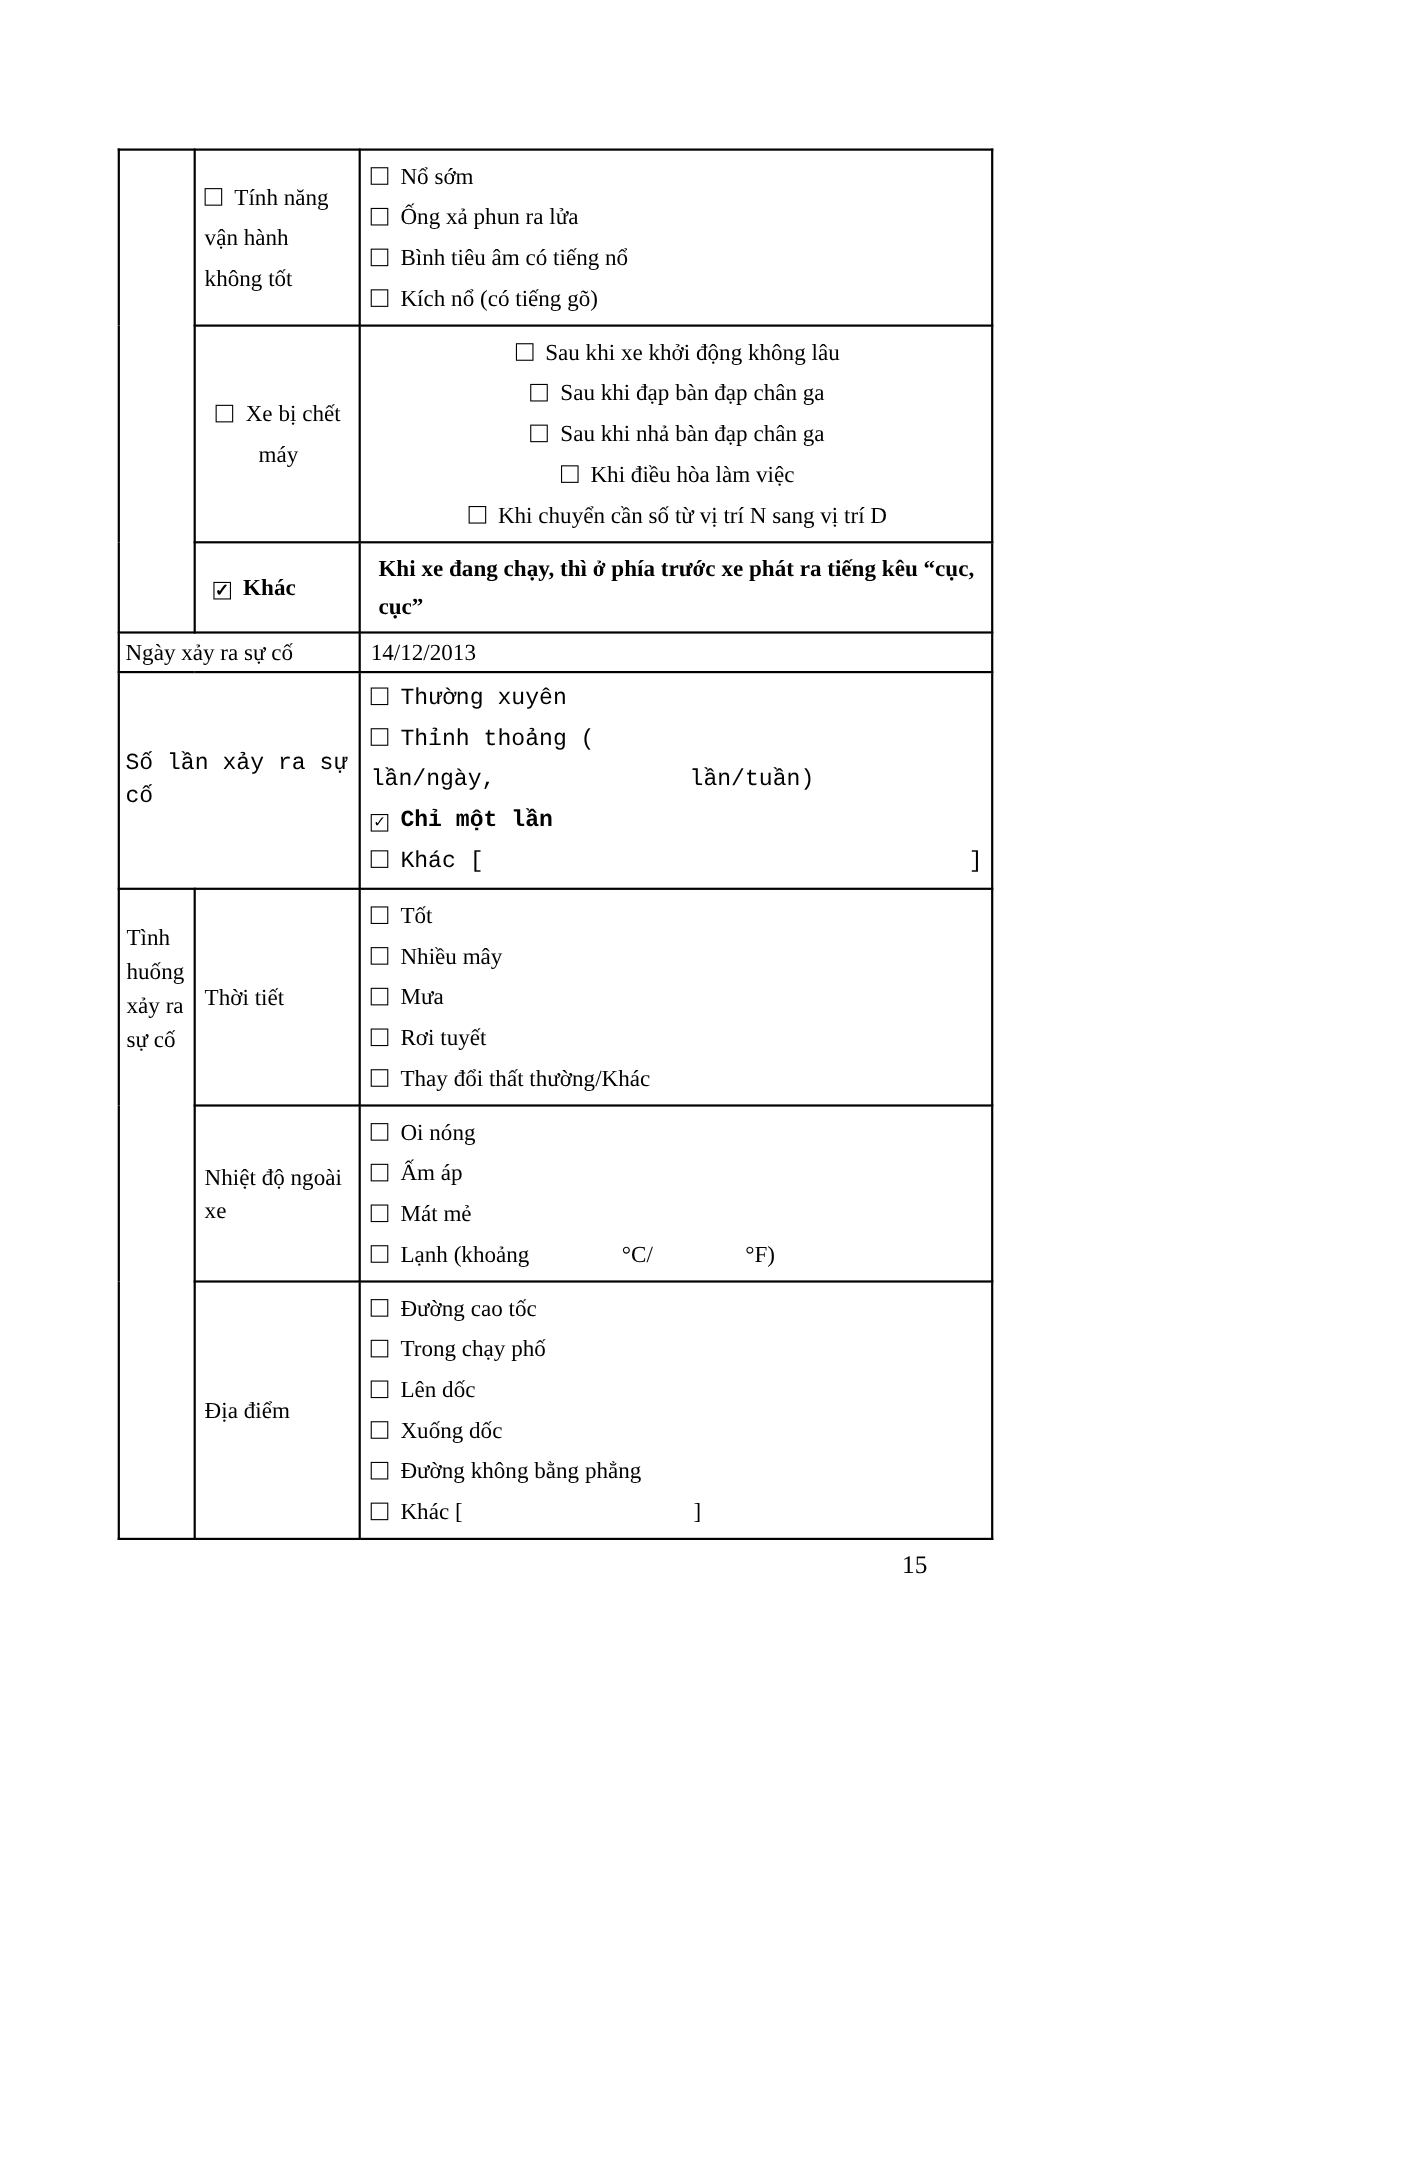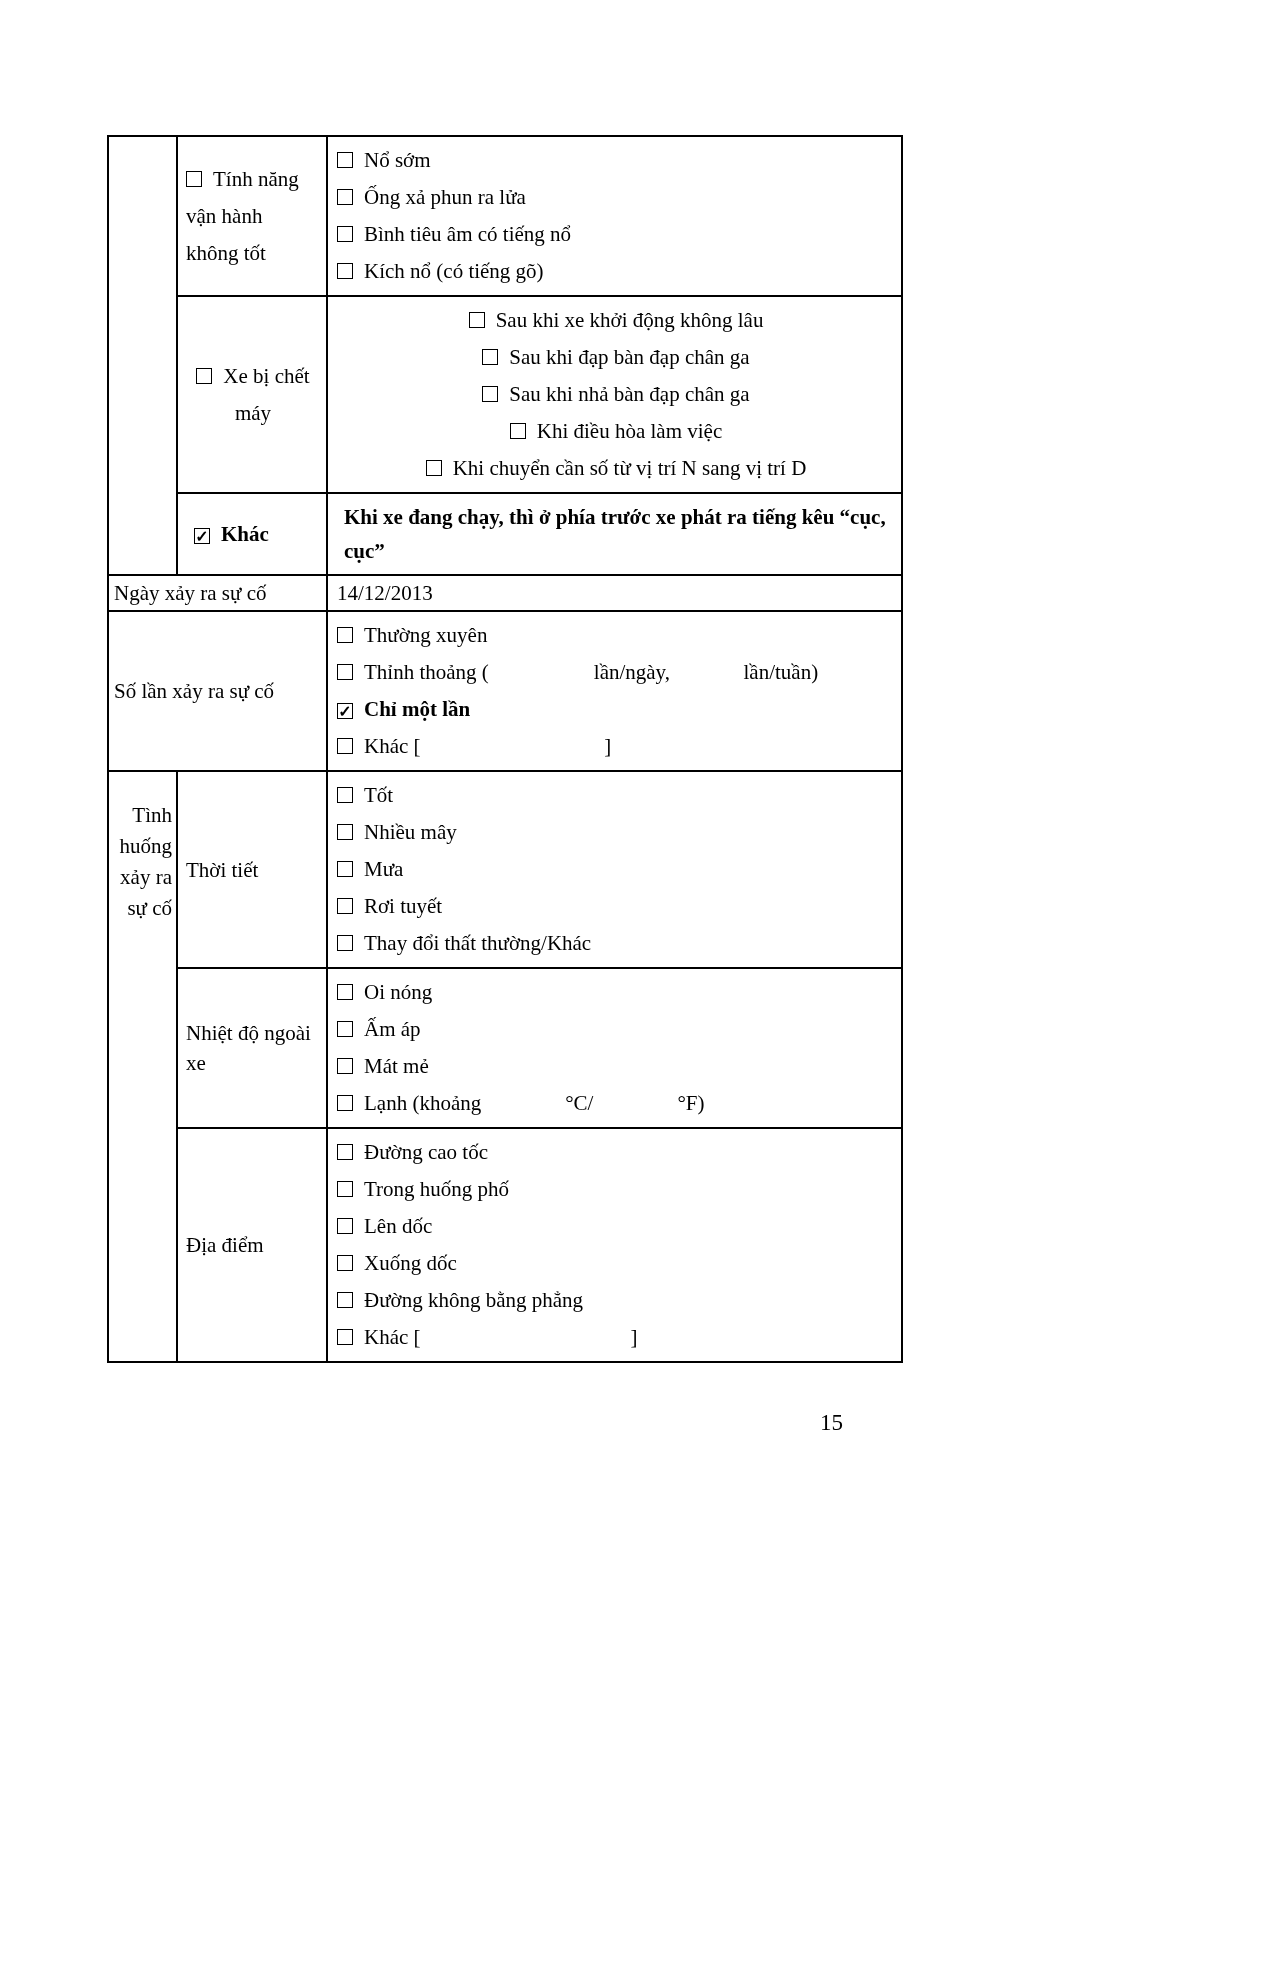--- a/index.html
+++ b/index.html
@@ -20,31 +20,31 @@
   td {
     border:2px solid #000;
     vertical-align:middle;
     font-size:21px;
     overflow:hidden;
   }
   tr.r1 td { height:150px; }
   tr.r2 td { height:190px;text-align:center; }
   tr.r3 td { height:82px;padding-left:16px; }
   tr.r4 td { height:36px; }
-  tr.r5 td { height:148px; }
+  tr.r5 td { height:148px;font-family:Liberation Mono, monospace; }
   tr.r6 td { height:195px; }
   tr.r7 td { height:160px;margin-left:14px; }
   tr.r8 td { height:187px;margin-left:36px; }
 
   .cat-cell { padding:6px 6px 6px 8px; line-height:30px; white-space:pre-wrap; }
   .opt-cell { padding:5px 6px 5px 9px; vertical-align:middle; }
   .desc-cell { padding:4px 8px; line-height:34px; vertical-align:middle; white-space:pre-wrap; }
   .label-cell { padding:2px 4px 2px 5px; line-height:30px; vertical-align:middle; }
   .value-cell { padding:2px 4px 2px 9px; line-height:30px; vertical-align:middle; white-space:pre-wrap; }
-  .group-label-cell { padding:28px 4px 4px 6px; line-height:31px; vertical-align:top; white-space:pre-wrap;text-align:right; }
+  .group-label-cell { padding:28px 4px 4px 6px; line-height:31px; vertical-align:top; white-space:pre-wrap; }
   .group-cell { background:#fff; }
 
   .option { line-height:37px; white-space:pre-wrap; }
   .option .lbl { white-space:pre-wrap; }
   .bold, .option.bold { font-weight:bold; }
 
   .cb {
     display:inline-block;
     width:16px; height:16px;
     border:1.5px solid #000;
@@ -137,21 +137,21 @@
             <div class="option"><span class="cb"></span><span class="lbl">Ấm áp</span></div>
             <div class="option"><span class="cb"></span><span class="lbl">Mát mẻ</span></div>
             <div class="option"><span class="cb"></span><span class="lbl">Lạnh (khoảng                °C/                °F)</span></div>
           </td>
       </tr>
 
       <tr class="r8">
         <td class="cat-cell">Địa điểm</td>
         <td class="opt-cell">
             <div class="option"><span class="cb"></span><span class="lbl">Đường cao tốc</span></div>
-            <div class="option"><span class="cb"></span><span class="lbl">Trong huống phố</span></div>
+            <div class="option"><span class="cb"></span><span class="lbl">Trong chạy phố</span></div>
             <div class="option"><span class="cb"></span><span class="lbl">Lên dốc</span></div>
             <div class="option"><span class="cb"></span><span class="lbl">Xuống dốc</span></div>
             <div class="option"><span class="cb"></span><span class="lbl">Đường không bằng phẳng</span></div>
             <div class="option"><span class="cb"></span><span class="lbl">Khác [                                        ]</span></div>
           </td>
       </tr>
     </tbody>
   </table>
 
   <div class="page-number">15</div>

